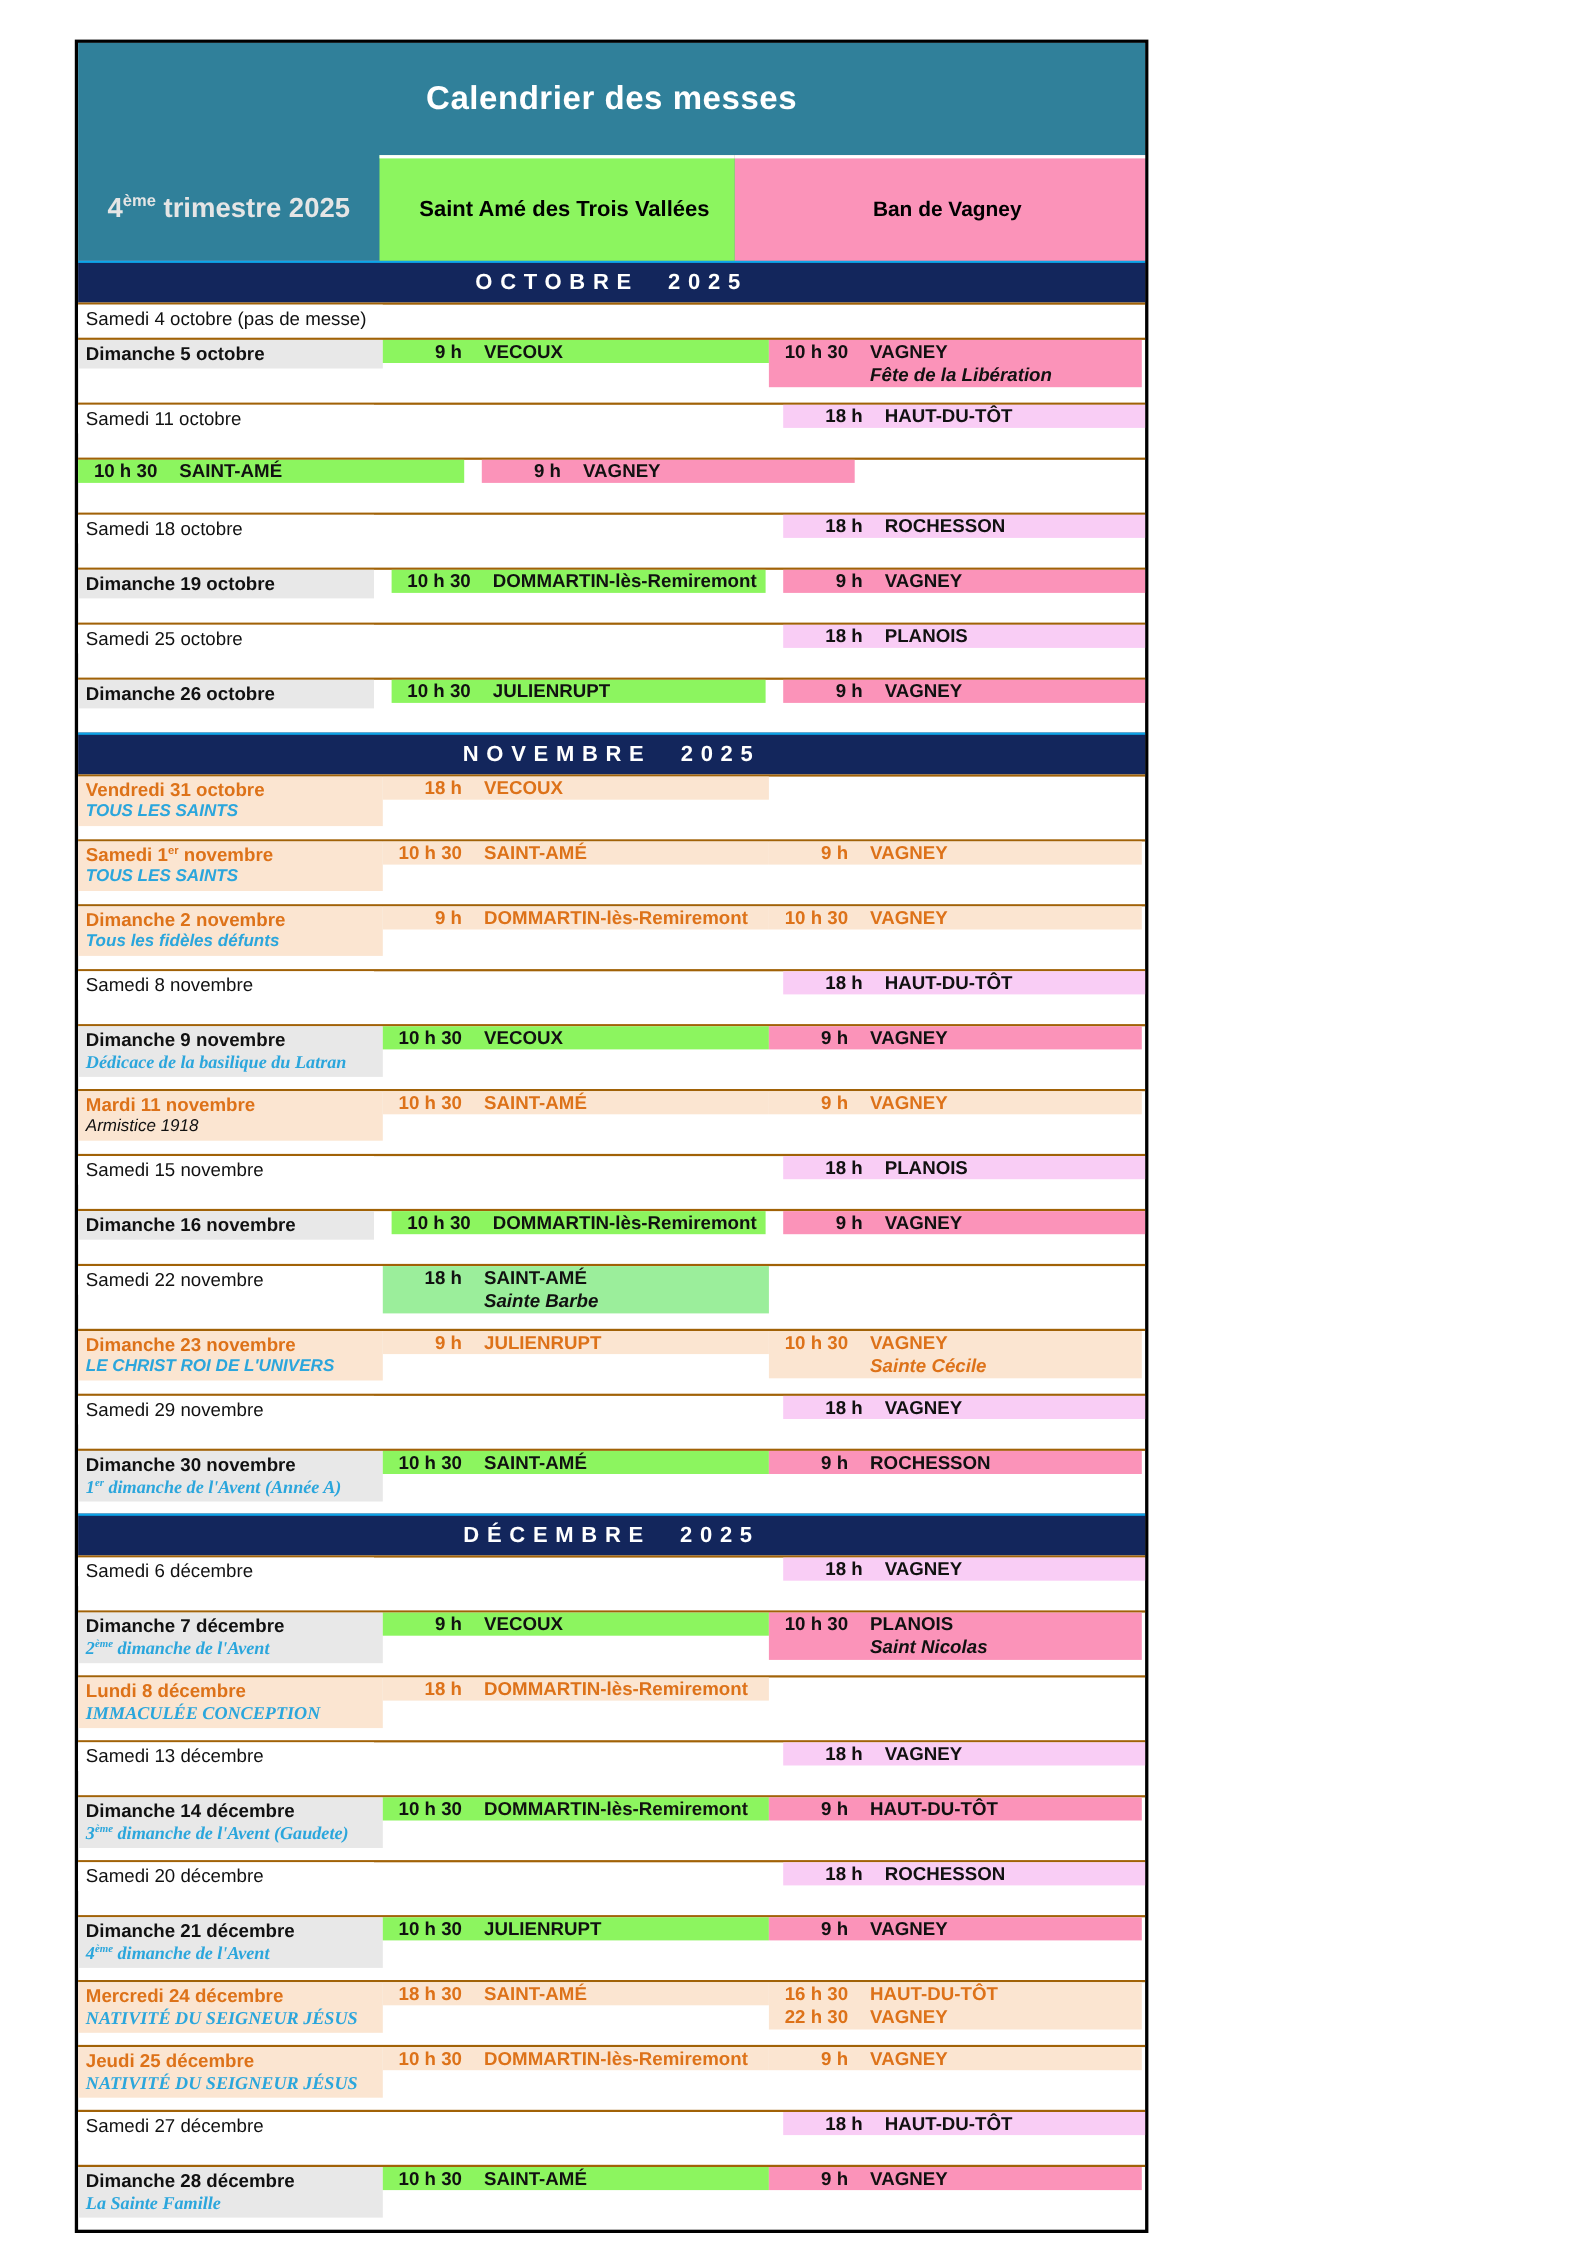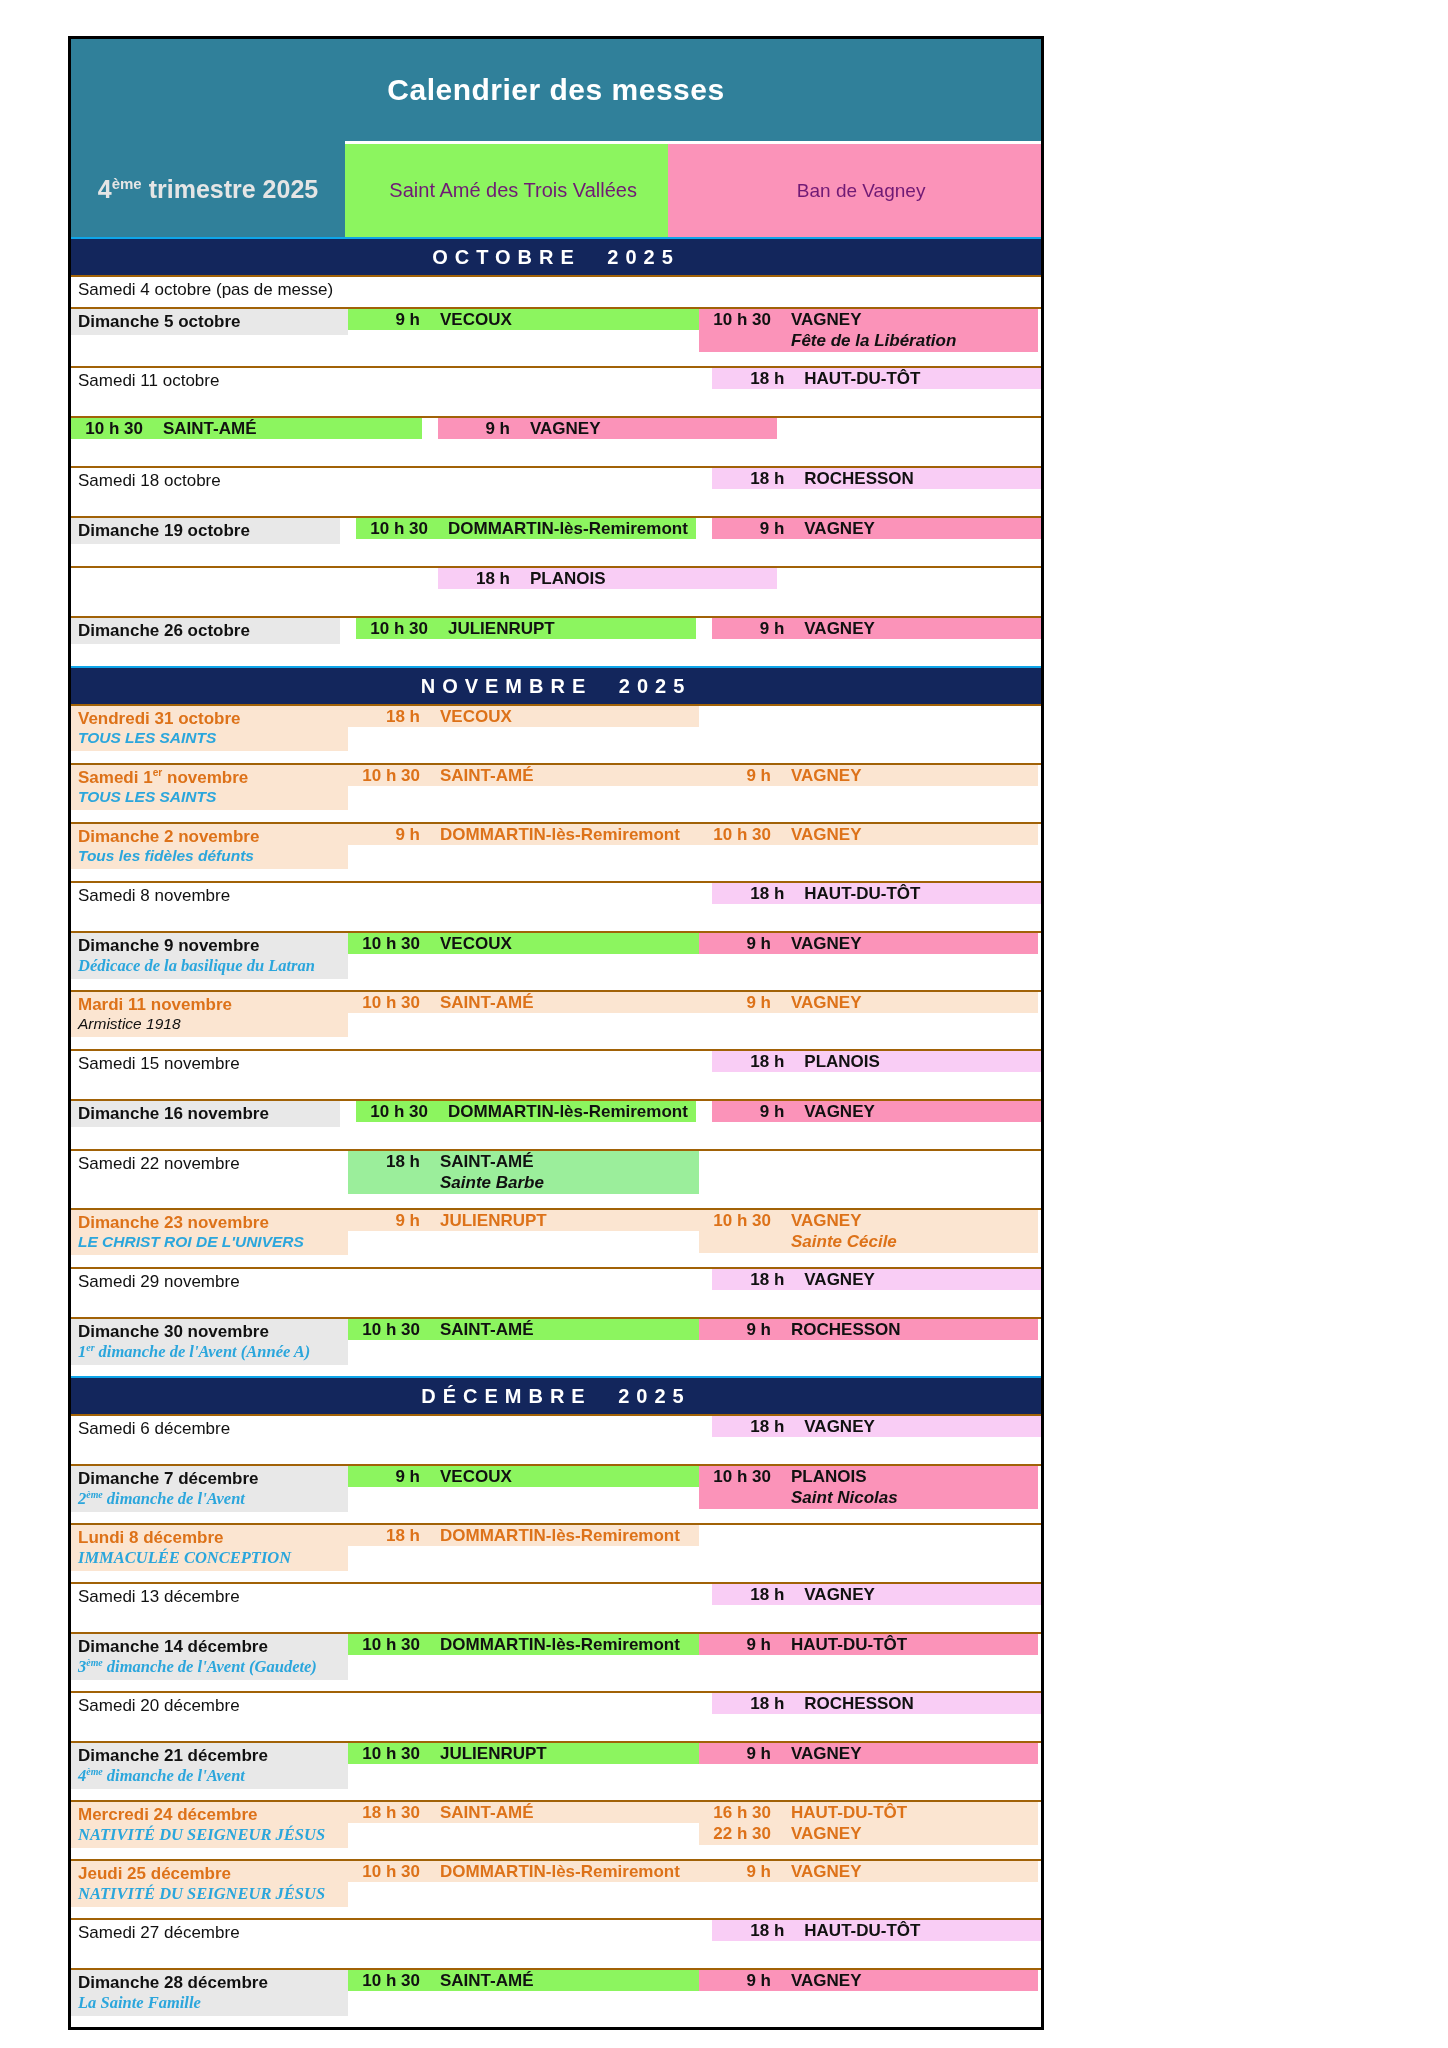--- a/index.html
+++ b/index.html
@@ -24,21 +24,21 @@
     color:#fff;font-size:30px;font-weight:bold;letter-spacing:.5px;
   }
   .hrow{display:flex;}
   .hleft{
     width:310px;display:flex;align-items:center;justify-content:center;
     color:#e5e5e5;font-size:25px;font-weight:bold;
   }
   .hmid,.hright{
     border-top:3px solid #fff;height:93px;
     display:flex;align-items:center;justify-content:center;
-    font-weight:normal;color:#701a75;padding-left:13px;
+    font-weight:bold;color:#000000;padding-left:13px;
   }
   .hmid{width:351px;background:var(--green);font-size:20px;}
   .hright{width:407px;background:var(--hotpink);font-size:19px;}
   sup{font-size:60%;vertical-align:super;line-height:0;}
   
   .mbar{
     border-top:2px solid #0ea5e9;background:var(--navy);color:#fff;
     min-height:36px;display:flex;align-items:center;justify-content:center;
     font-size:20px;font-weight:bold;letter-spacing:7px;word-spacing:14px;
   }
@@ -192,20 +192,23 @@
             <div class="line">
               <div class="time">9 h</div>
               <div class="place">
                 <div class="pmain">VAGNEY</div>
               </div>
             </div>
           </div>
         </div>
       </div>
       <div class="row h1">
+        <div class="c-date bg-white">
+          <div class="dmain">Samedi 25 octobre</div>
+        </div>
         <div class="c-mid bg-white ink-k"></div>
         <div class="c-right bg-lightpink ink-k">
           <div class="lines">
             <div class="line">
               <div class="time">18 h</div>
               <div class="place">
                 <div class="pmain">PLANOIS</div>
               </div>
             </div>
           </div>

